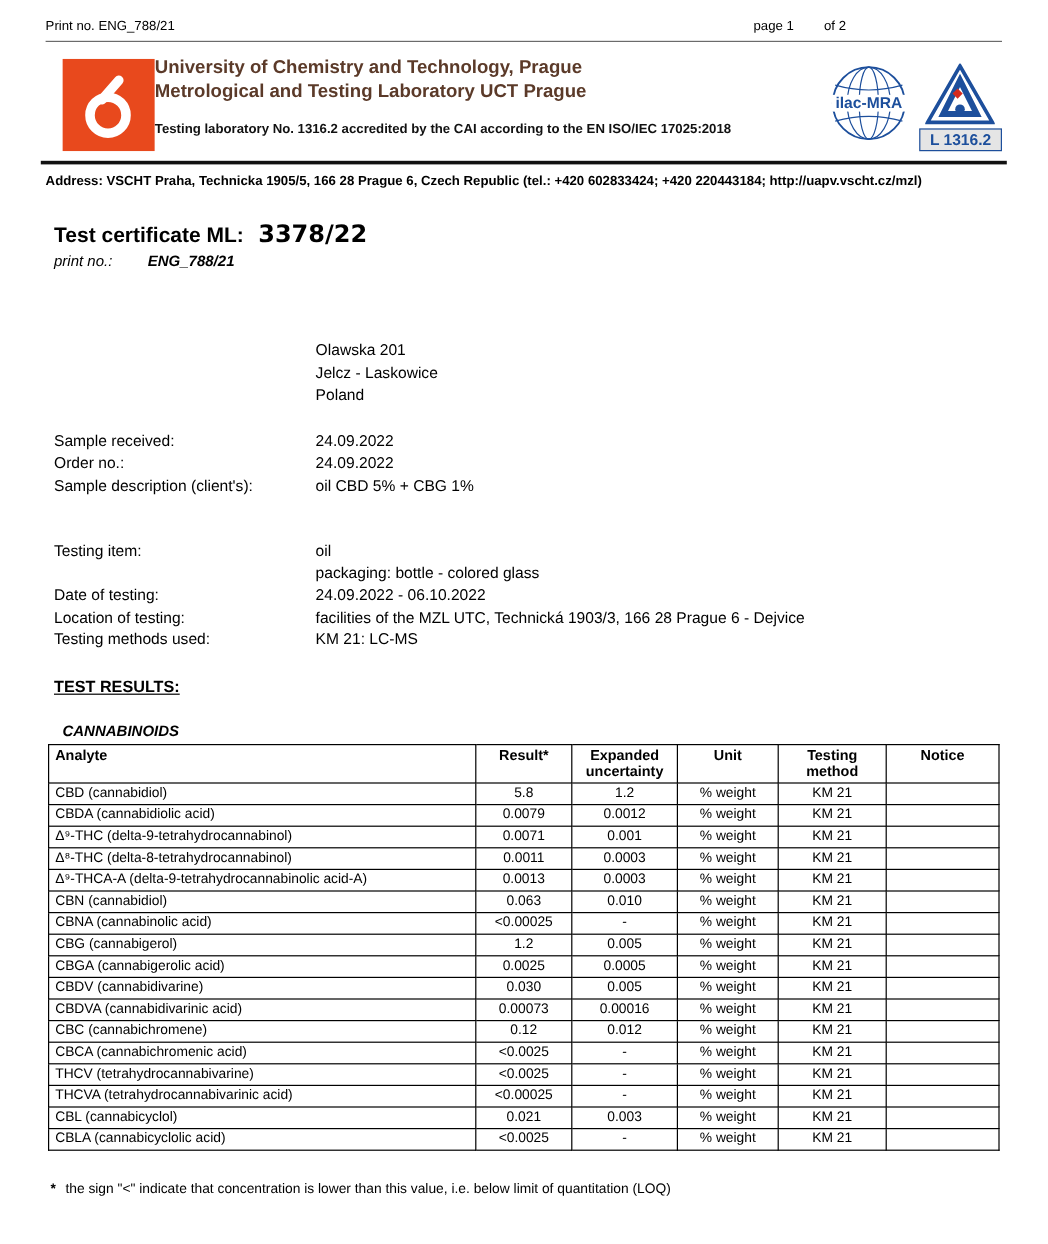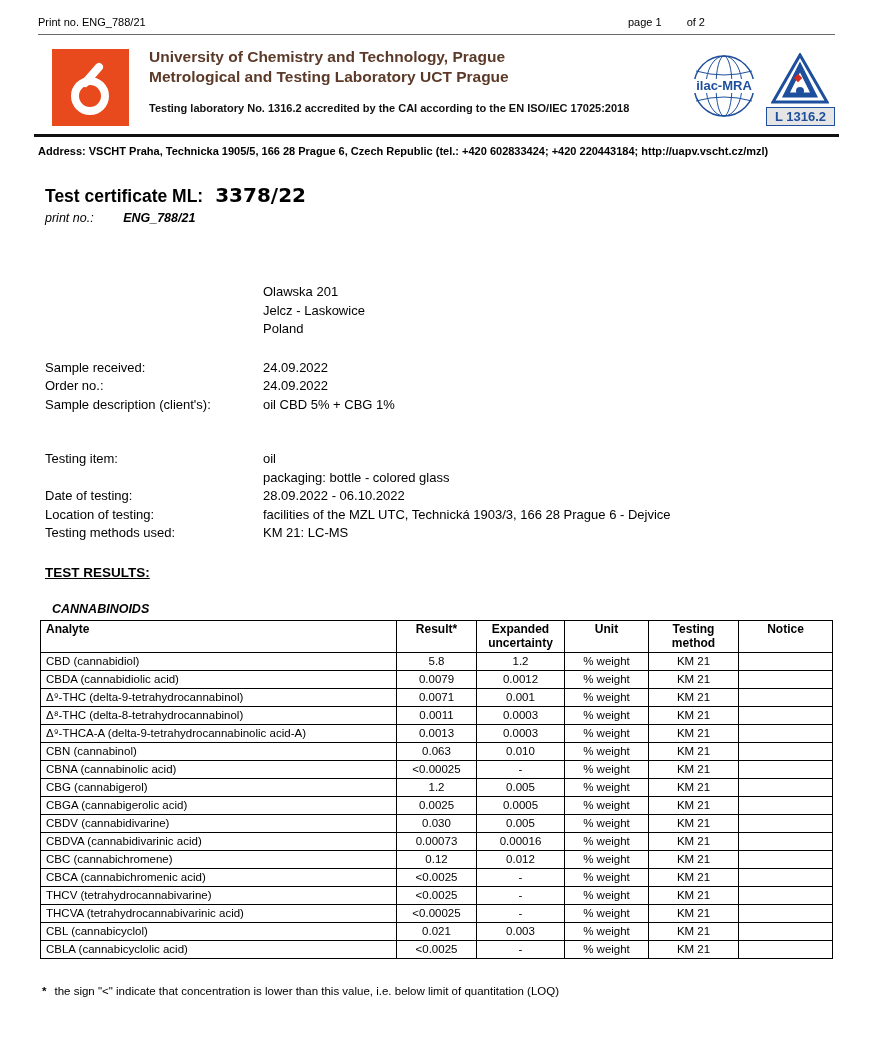--- a/index.html
+++ b/index.html
@@ -15,21 +15,21 @@
 
   
   .topbar { display:flex; justify-content:space-between; align-items:flex-end; padding-top:16px; font-size:11px; }
   .topbar .pagenum span { display:inline-block; }
   .topbar .pagenum .of { margin-left:22px; }
 
   hr.thin { border:none; border-top:1.5px solid #6b6b6b; margin-top:6px; }
   hr.thick { border:none; border-top:3px solid #111; margin-top:8px; }
 
   
-  .header { display:flex; align-items:flex-start; margin-top:10px; gap:20px; }
+  .header { display:flex; align-items:flex-start; margin-top:10px; }
   .logo-box { width:77px; height:77px; flex:0 0 77px; margin-left:14px; margin-top:4px; }
   .header-text { padding-top:2px; }
   .org-line { font-size:15.5px; font-weight:bold; line-height:1.3; }
   .accreditation { font-size:11px; font-weight:bold; color:#111; margin-top:15px; }
   .header-logos { margin-left:auto; display:flex; align-items:flex-start; gap:8px; padding-top:8px; }
   .cai-wrap { display:flex; flex-direction:column; align-items:center; }
   .cai-label { margin-top:2px; font-size:13px; font-weight:bold; color:#1d4f9c; background:#e5e5e5; border:1.5px solid #1d4f9c; padding:1px 8px; }
 
   .address-line { font-size:11px; font-weight:bold; margin-top:8px; }
 
@@ -159,21 +159,21 @@
   <div class="drow">
     <span class="lbl">Testing item:</span>
     <span>oil</span>
   </div>
   <div class="drow">
     <span class="lbl"></span>
       <span>packaging: bottle - colored glass</span>
   </div>
   <div class="drow">
     <span class="lbl">Date of testing:</span>
-    <span>28.09.2022 - 06.10.2022</span>
+    <span>24.09.2022 - 06.10.2022</span>
   </div>
   <div class="drow">
     <span class="lbl">Location of testing:</span>
     <span>facilities of the MZL UTC, Technická 1903/3, 166 28 Prague 6 - Dejvice</span>
   </div>
   <div class="drow">
     <span class="lbl">Testing methods used:</span>
     <span>KM 21: LC-MS</span>
   </div>
 </div>
@@ -235,21 +235,21 @@
       </tr>
       <tr>
         <td>Δ⁹-THCA-A (delta-9-tetrahydrocannabinolic acid-A)</td>
         <td class="center">0.0013</td>
         <td class="center">0.0003</td>
         <td class="center">% weight</td>
         <td class="center">KM 21</td>
         <td class="center"></td>
       </tr>
       <tr>
-        <td>CBN (cannabinol)</td>
+        <td>CBN (cannabidiol)</td>
         <td class="center">0.063</td>
         <td class="center">0.010</td>
         <td class="center">% weight</td>
         <td class="center">KM 21</td>
         <td class="center"></td>
       </tr>
       <tr>
         <td>CBNA (cannabinolic acid)</td>
         <td class="center">&lt;0.00025</td>
         <td class="center">-</td>

